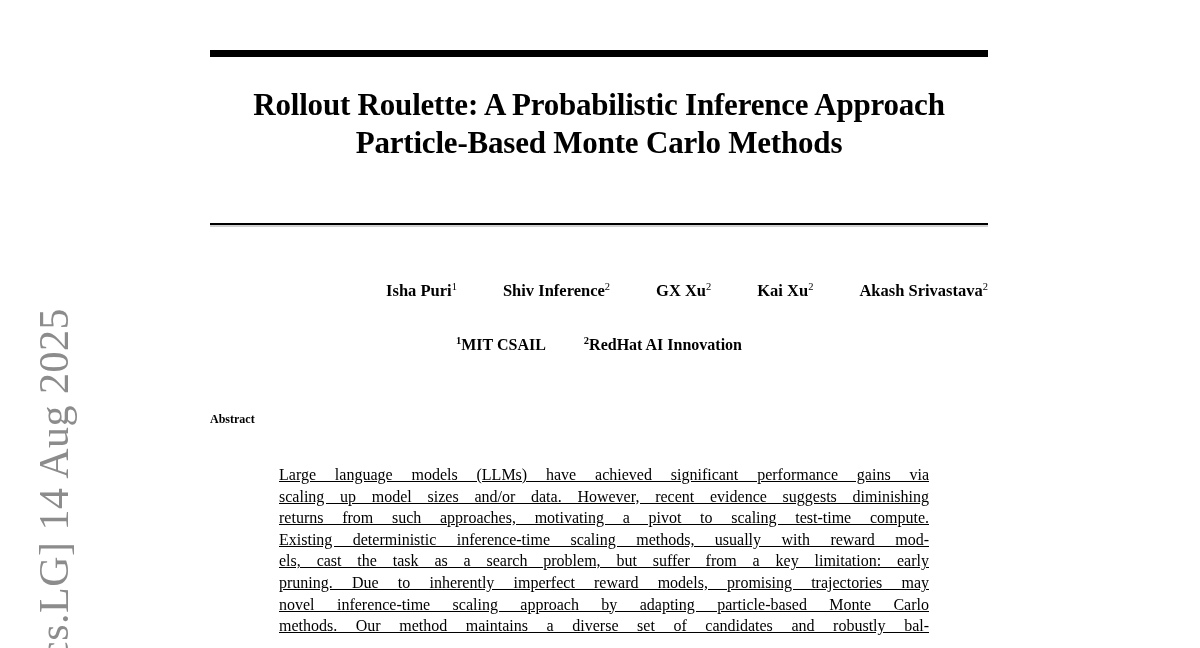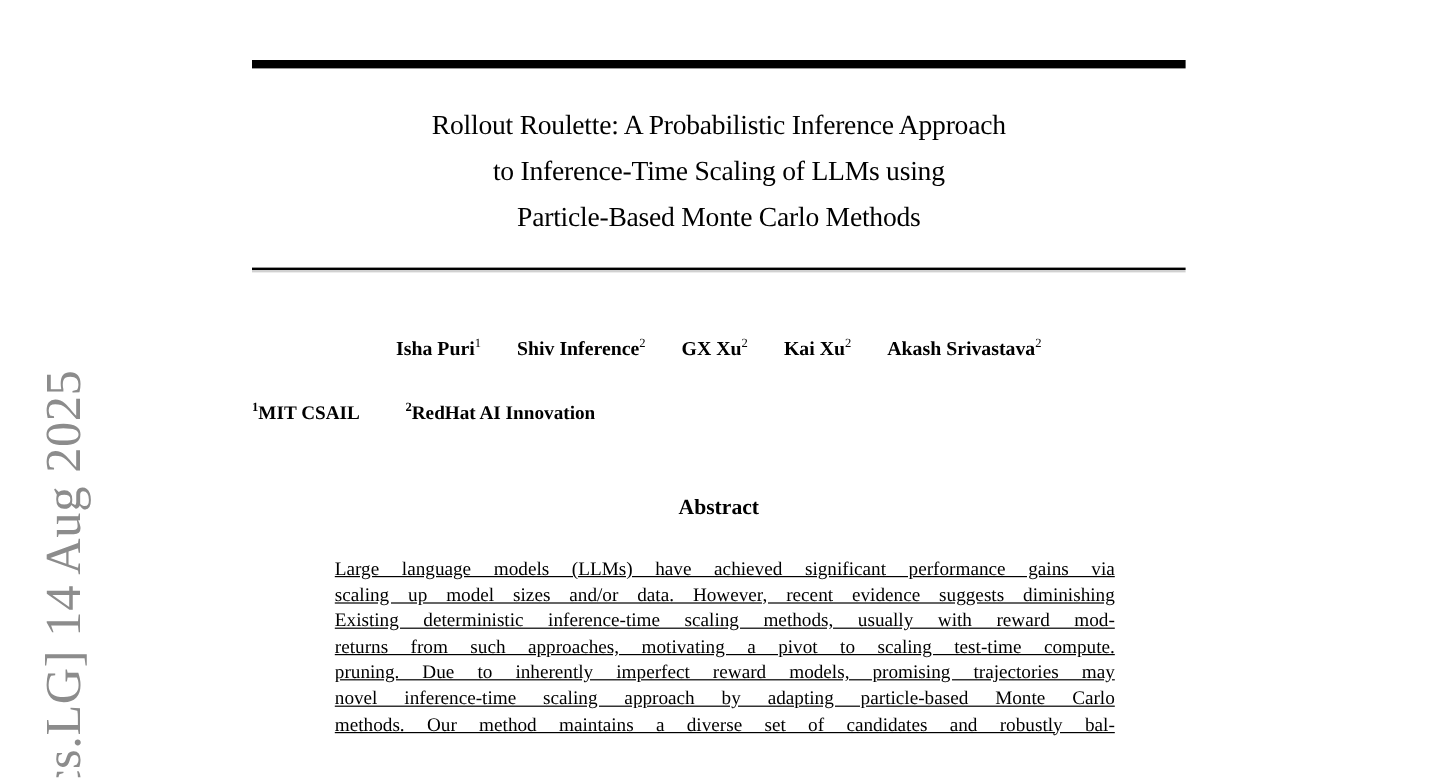--- a/index.html
+++ b/index.html
@@ -42,68 +42,68 @@
     height: 2px;
     background: #000000;
     box-shadow: 0 2px 0 rgba(0,0,0,0.18);
   }
   .title-block {
     position: absolute;
     left: 210px;
     width: 778px;
     top: 86px;
     text-align: center;
-    font-weight: 400;
-    font-size: 23px;
+    font-weight: 700;
+    font-size: 31px;
     line-height: 38px;
     letter-spacing: -0.2px;
   }
   .authors-row {
     position: absolute;
     left: 210px;
     width: 778px;
     top: 281px;
     display: flex;
-    justify-content: center;
-    gap: 30px;
+    justify-content: flex-end;
+    gap: 46px;
     font-weight: 700;
     font-size: 16.5px;
     white-space: nowrap;
   }
   .authors-row sup {
     font-weight: 400;
     font-size: 10.5px;
     vertical-align: super;
     line-height: 0;
   }
   .affils-row {
     position: absolute;
     left: 210px;
     width: 778px;
     top: 336px;
     display: flex;
+    justify-content: center;
     gap: 38px;
     font-weight: 700;
     font-size: 16px;
     white-space: nowrap;
   }
   .affils-row sup {
     font-weight: 700;
     font-size: 10.5px;
     vertical-align: super;
     line-height: 0;
   }
   .abstract-heading {
     position: absolute;
     left: 210px;
     width: 778px;
     top: 412px;
-    text-align: center;
     font-weight: 700;
-    font-size: 18px;
+    font-size: 12px;
   }
   .abstract-body {
     position: absolute;
     left: 279px;
     width: 650px;
     top: 464px;
     font-size: 16px;
     line-height: 21.6px;
   }
   .abs-line {
@@ -119,21 +119,20 @@
 <body>
 
 <div class="page">
 
   <div class="watermark">cs.LG] 14 Aug 2025</div>
 
   <div class="rule-thick"></div>
 
   <div class="title-block">
     <div>Rollout Roulette: A Probabilistic Inference Approach</div>
-    <div>to Inference-Time Scaling of LLMs using</div>
     <div>Particle-Based Monte Carlo Methods</div>
   </div>
 
   <div class="rule-thin"></div>
 
   <div class="authors-row">
     <span><span>Isha Puri</span><sup>1</sup></span>
     <span><span>Shiv Inference</span><sup>2</sup></span>
     <span><span>GX Xu</span><sup>2</sup></span>
     <span><span>Kai Xu</span><sup>2</sup></span>
@@ -143,20 +142,21 @@
   <div class="affils-row">
     <span><sup>1</sup><span>MIT CSAIL</span></span>
     <span><sup>2</sup><span>RedHat AI Innovation</span></span>
   </div>
 
   <div class="abstract-heading">Abstract</div>
 
   <div class="abstract-body">
     <div class="abs-line">Large language models (LLMs) have achieved significant performance gains via</div>
     <div class="abs-line">scaling up model sizes and/or data. However, recent evidence suggests diminishing</div>
+    <div class="abs-line">returns from such approaches, motivating a pivot to scaling test-time compute.</div>
     <div class="abs-line">Existing deterministic inference-time scaling methods, usually with reward mod-</div>
-    <div class="abs-line">returns from such approaches, motivating a pivot to scaling test-time compute.</div>
+    <div class="abs-line">els, cast the task as a search problem, but suffer from a key limitation: early</div>
     <div class="abs-line">pruning. Due to inherently imperfect reward models, promising trajectories may</div>
     <div class="abs-line">novel inference-time scaling approach by adapting particle-based Monte Carlo</div>
     <div class="abs-line">methods.  Our method maintains a diverse set of candidates and robustly bal-</div>
   </div>
 
 </div>
 
 </body></html>

